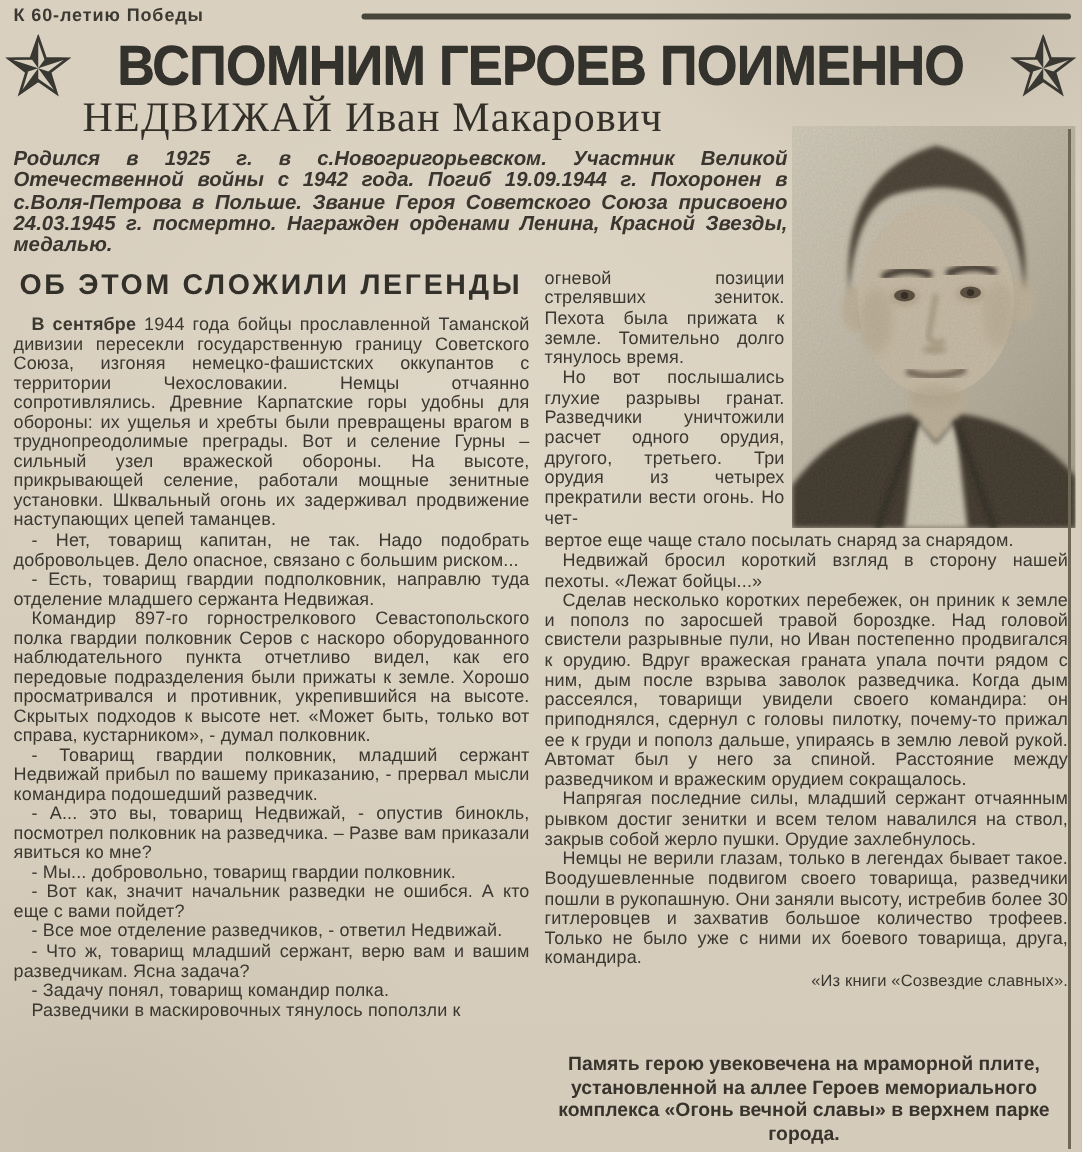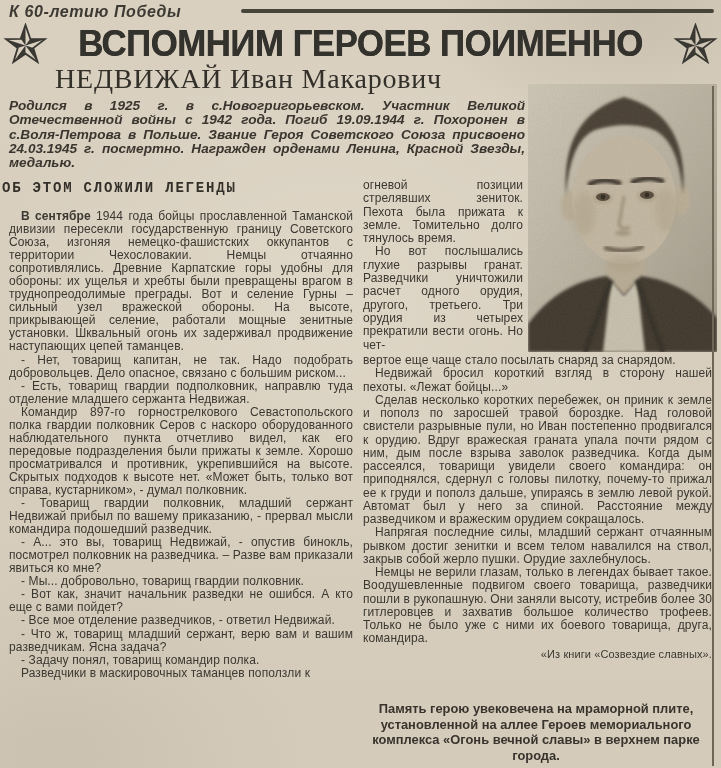--- a/index.html
+++ b/index.html
@@ -8,21 +8,21 @@
     font-family:"Liberation Sans", sans-serif;
     background:
       radial-gradient(ellipse 320px 180px at 88% 2%, rgba(115,105,85,.16), transparent 65%),
       radial-gradient(ellipse 420px 300px at 8% 98%, rgba(115,105,85,.10), transparent 60%),
       radial-gradient(ellipse 500px 400px at 45% 40%, rgba(255,250,235,.20), transparent 70%),
       linear-gradient(var(--paper,#d9d0c0), #d4cbba);
     color:var(--ink,#3b3831);
   }
   .kicker {
     position:absolute; left:9px; top:3px;
-    font-style:italic; font-weight:600; font-size:16px; letter-spacing:.6px;
+    font-weight:600; font-size:12px; letter-spacing:.6px;
     color:#3d3a33; white-space:nowrap;text-align:center;
   }
   .kicker-rule {
     position:absolute; left:241px; top:9px; width:473px; height:4px;
     background:var(--rule,#474439); border-radius:2px;
   }
   .headline {
     position:absolute; left:3px; top:23px; width:715px; height:48px;
     display:flex; align-items:flex-start; justify-content:space-between;
   }
@@ -37,22 +37,22 @@
     position:absolute; left:55px; top:63px;
     font-family:"Liberation Serif", serif; font-weight:normal; font-size:28px;
     letter-spacing:.8px; color:#33302a; white-space:nowrap;
   }
   .lead {
     position:absolute; left:9px; top:99px; width:516px;
     font-style:italic; font-weight:bold; font-size:13.6px; line-height:14.3px;
     text-align:justify; color:#3a362f; margin:0;
   }
   .section-title {
-    position:absolute; left:2px; top:180px;
-    font-family:Liberation Mono, monospace; font-weight:bold; font-size:14px;
+    position:absolute; left:13px; top:180px;
+    font-family:Liberation Sans, sans-serif; font-weight:bold; font-size:19px;
     letter-spacing:1.8px; color:#33302a; white-space:nowrap;
   }
   .col { position:absolute; text-align:justify; font-size:12px; letter-spacing:.1px; }
   .col p { margin:0; text-indent:12px; }
   .col p.cont { text-indent:0; }
   .col p b { font-weight:bold; }
   #left-col  { left:9px;   top:210px; width:344px; line-height:13.05px; }
   #mid-col   { left:363px; top:179px; width:160px; line-height:13.3px; }
   #right-col { left:363px; top:354px; width:349px; line-height:13.25px; }
   .attribution {
@@ -156,21 +156,21 @@
       <p>- Нет, товарищ капитан, не так. Надо подобрать добровольцев. Дело опасное, связано с большим риском...</p>
       <p>- Есть, товарищ гвардии подполковник, направлю туда отделение младшего сержанта Недвижая.</p>
       <p>Командир 897-го горнострелкового Севастопольского полка гвардии полковник Серов с наскоро оборудованного наблюдательного пункта отчетливо видел, как его передовые подразделения были прижаты к земле. Хорошо просматривался и противник, укрепившийся на высоте. Скрытых подходов к высоте нет. «Может быть, только вот справа, кустарником», - думал полковник.</p>
       <p>- Товарищ гвардии полковник, младший сержант Недвижай прибыл по вашему приказанию, - прервал мысли командира подошедший разведчик.</p>
       <p>- А... это вы, товарищ Недвижай, - опустив бинокль, посмотрел полковник на разведчика. – Разве вам приказали явиться ко мне?</p>
       <p>- Мы... добровольно, товарищ гвардии полковник.</p>
       <p>- Вот как, значит начальник разведки не ошибся. А кто еще с вами пойдет?</p>
       <p>- Все мое отделение разведчиков, - ответил Недвижай.</p>
       <p>- Что ж, товарищ младший сержант, верю вам и вашим разведчикам. Ясна задача?</p>
       <p>- Задачу понял, товарищ командир полка.</p>
-      <p>Разведчики в маскировочных таманцев поползли к</p>
+      <p>Разведчики в маскировочных тянулось поползли к</p>
     </div>
   <div class="col" id="mid-col">
       <p class="cont">огневой позиции стрелявших зениток. Пехота была прижата к земле. Томительно долго тянулось время.</p>
       <p>Но вот послышались глухие разрывы гранат. Разведчики уничтожили расчет одного орудия, другого, третьего. Три орудия из четырех прекратили вести огонь. Но чет-</p>
     </div>
   <div class="col" id="right-col">
   <p class="cont">вертое еще чаще стало посылать снаряд за снарядом.</p>
       <p>Недвижай бросил короткий взгляд в сторону нашей пехоты. «Лежат бойцы...»</p>
       <p>Сделав несколько коротких перебежек, он приник к земле и пополз по заросшей травой бороздке. Над головой свистели разрывные пули, но Иван постепенно продвигался к орудию. Вдруг вражеская граната упала почти рядом с ним, дым после взрыва заволок разведчика. Когда дым рассеялся, товарищи увидели своего командира: он приподнялся, сдернул с головы пилотку, почему-то прижал ее к груди и пополз дальше, упираясь в землю левой рукой. Автомат был у него за спиной. Расстояние между разведчиком и вражеским орудием сокращалось.</p>
       <p>Напрягая последние силы, младший сержант отчаянным рывком достиг зенитки и всем телом навалился на ствол, закрыв собой жерло пушки. Орудие захлебнулось.</p>

